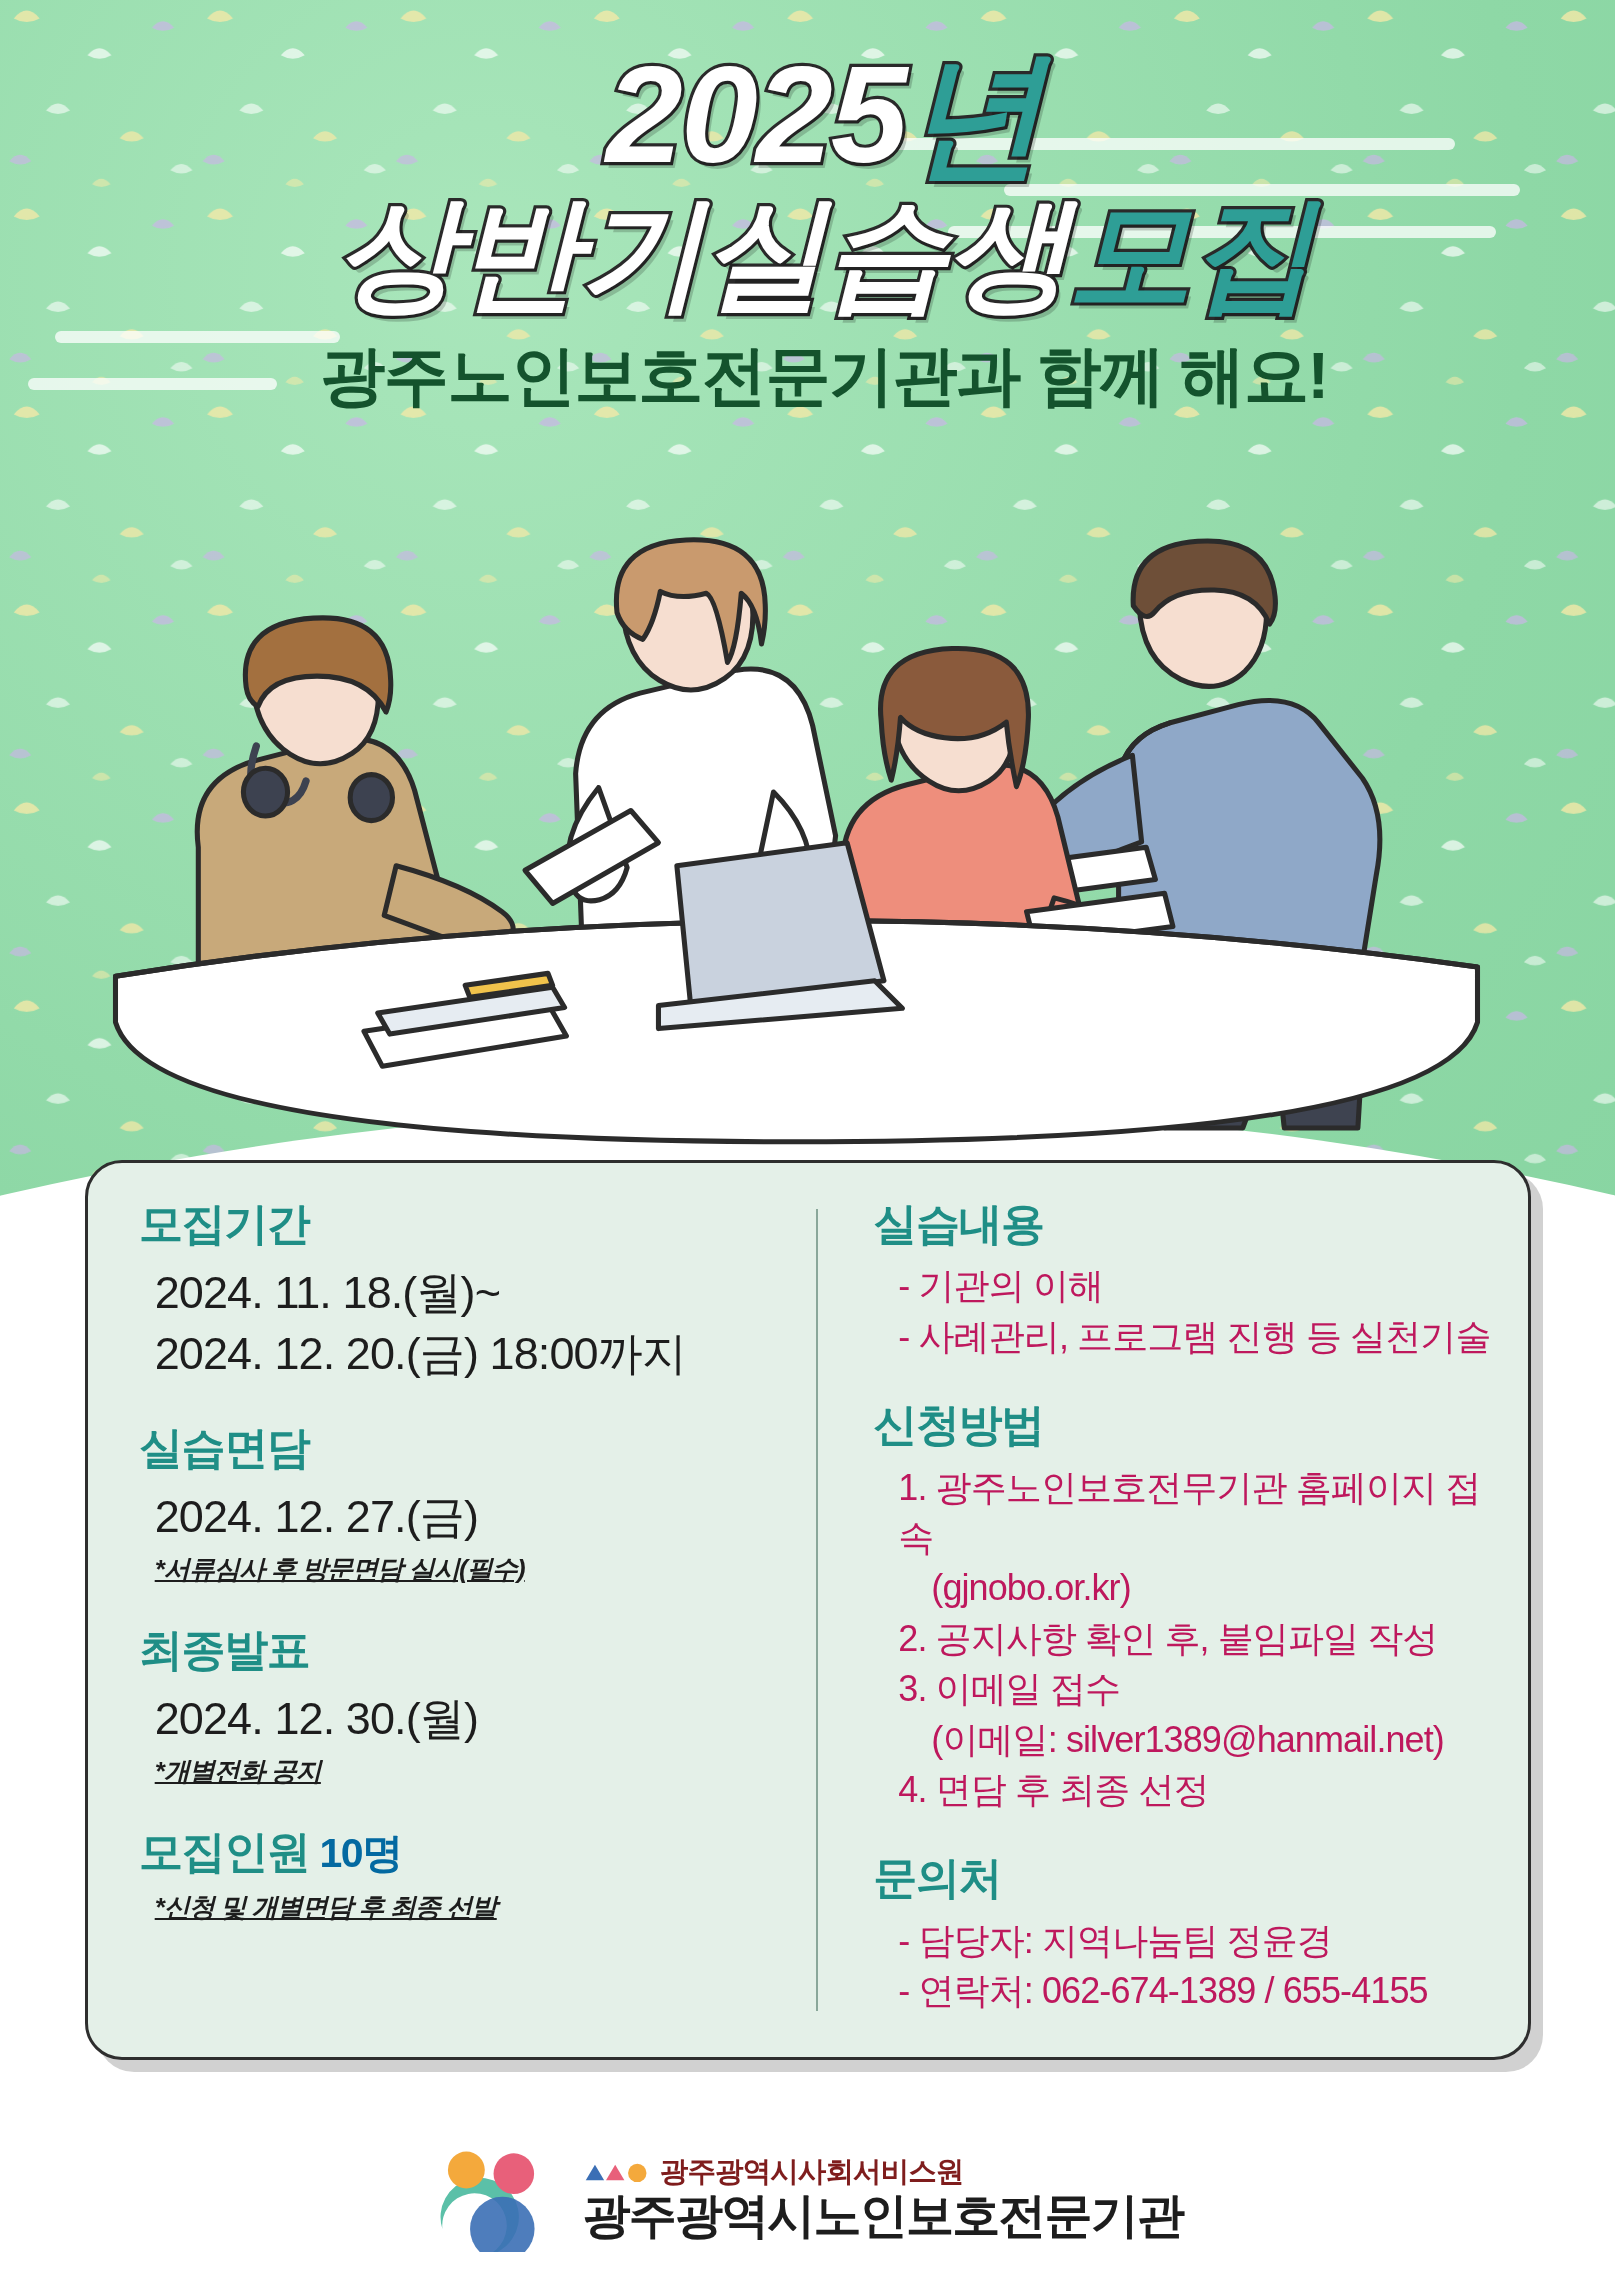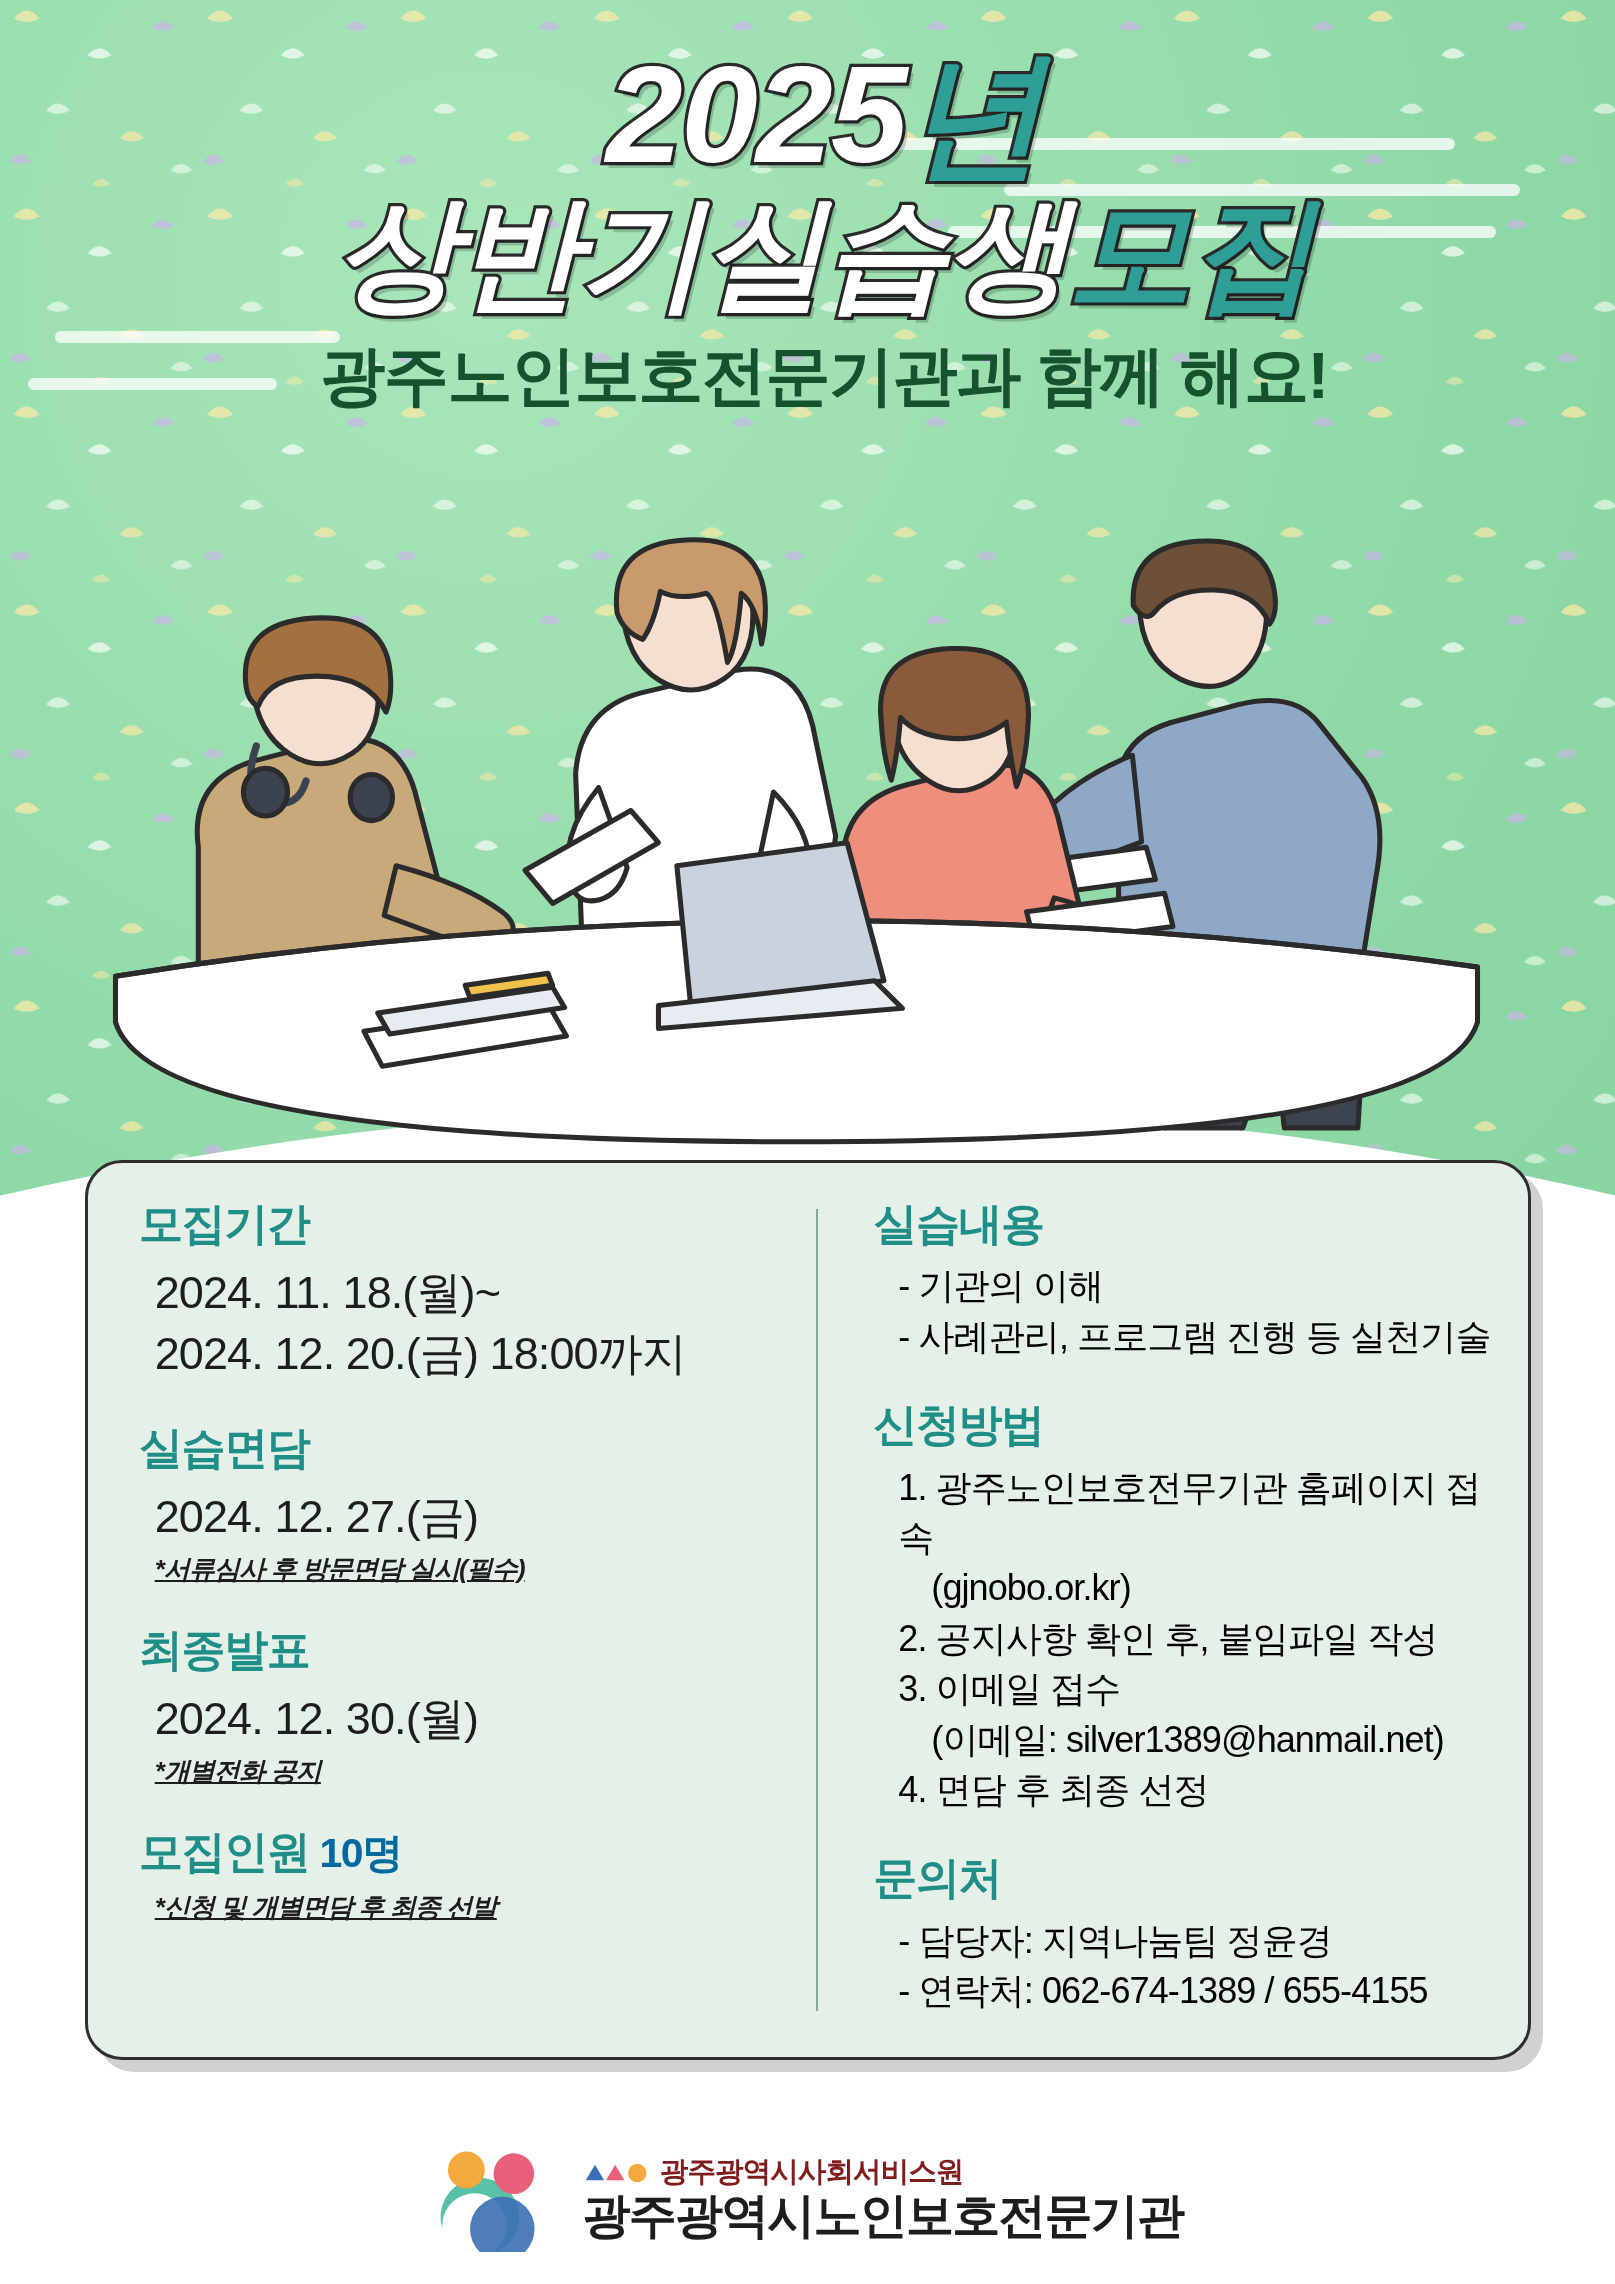--- a/index.html
+++ b/index.html
@@ -172,21 +172,21 @@
   }
   .r-h {
     font-size: 44px;
     font-weight: 700;
     color: #1f8e86;
     letter-spacing: -1.4px;
     margin-bottom: 7.4px;
   }
   .r-line {
     font-size: 36px;
-    color: #000000;
+    color: #be185d;
     letter-spacing: -0.9px;
     line-height: 1.40;
     padding-left: 25px;
   }
   .r-line.sub { padding-left: 58px; }
 
   
   .footer {
     position: absolute;
     left: 0;

